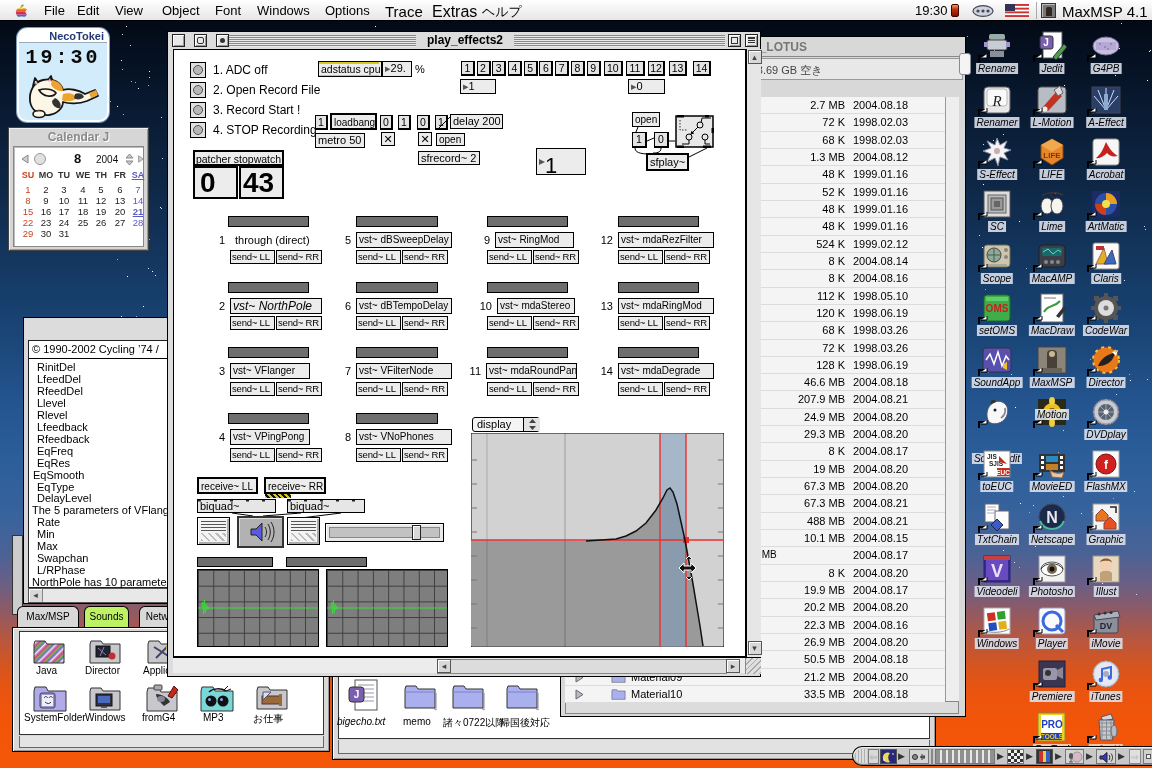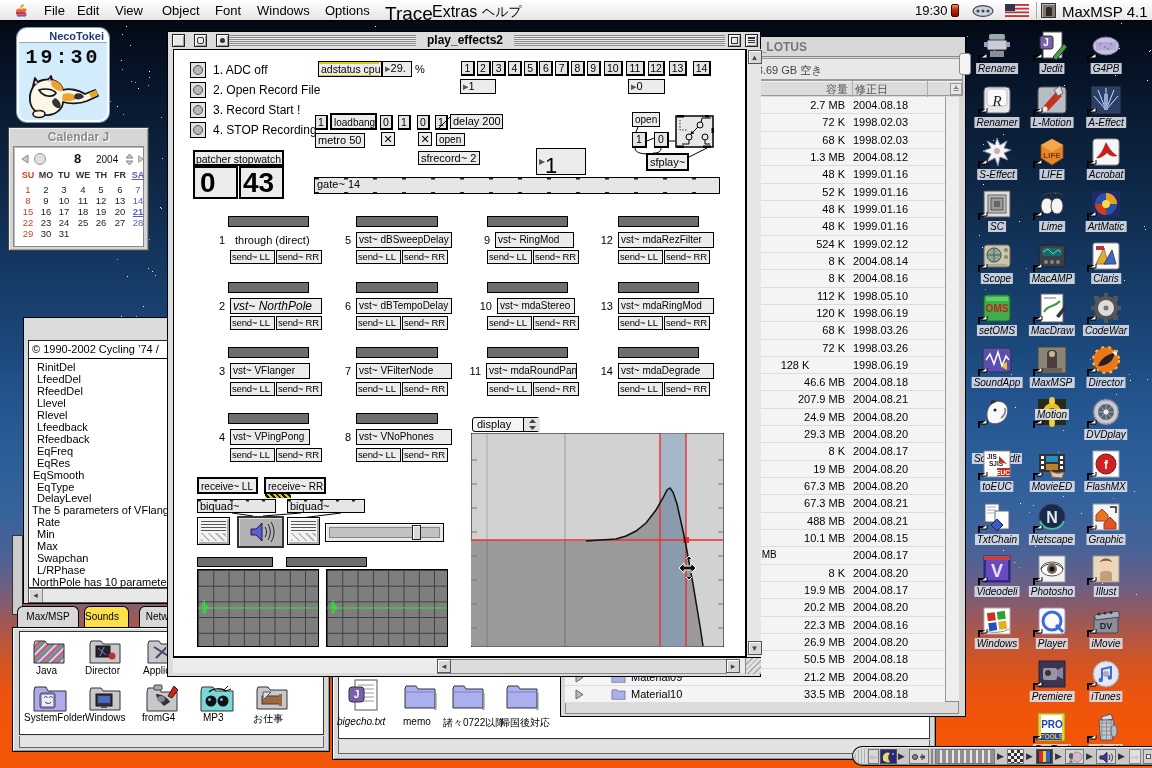--- a/index.html
+++ b/index.html
@@ -36,21 +36,21 @@
         <rect x="0" y="13.4" width="14" height="2" fill="#2a7ec5"></rect>
       </g>
     </svg>
 <div class="a" style="left:44px;top:3px;font-size:13px;color:#000">File</div>
     <div class="a" style="left:77px;top:3px;font-size:13px;color:#000">Edit</div>
     <div class="a" style="left:115px;top:3px;font-size:13px;color:#000">View</div>
     <div class="a" style="left:162px;top:3px;font-size:13px;color:#000">Object</div>
     <div class="a" style="left:215px;top:3px;font-size:13px;color:#000">Font</div>
     <div class="a" style="left:257px;top:3px;font-size:13px;color:#000">Windows</div>
     <div class="a" style="left:325px;top:3px;font-size:13px;color:#000">Options</div>
-    <div class="a" style="left:385px;top:3px;font-size:19px;color:#000">Trace</div>
+    <div class="a" style="left:385px;top:3px;font-size:15px;color:#000">Trace</div>
     <div class="a" style="left:432px;top:3px;font-size:16px;color:#000">Extras</div>
     <div class="a" style="left:482px;top:3px;font-size:13px;color:#000">ヘルプ</div>
 <div class="a" style="left:915px;top:3px;font-size:13px;color:#000">19:30</div>
 <div class="a" style="left:951px;top:4px;width:8px;height:13px;background:linear-gradient(180deg,#f0a060,#c03010 40%,#801000);border:1px solid #400;border-radius:2px"></div>
 <svg class="a" style="left:972px;top:5px" width="22" height="12" viewBox="0 0 22 12">
       <ellipse cx="11" cy="6" rx="10" ry="5.4" fill="#cdd4e0" stroke="#445" stroke-width="1.2"></ellipse>
       <circle cx="6" cy="6" r="1.6" fill="#445"></circle>
       <circle cx="11" cy="6" r="1.6" fill="#445"></circle>
       <circle cx="16" cy="6" r="1.6" fill="#445"></circle>
     </svg>
@@ -541,27 +541,20 @@
 <rect x="2" y="8" width="15" height="15" rx="3" fill="#7a5fae" stroke="#333"></rect>
 <text x="9.5" y="19" font-size="10" fill="#fff" text-anchor="middle" font-weight="bold">J</text>
   </svg>
 <div class="cm" style="left:337px;top:716px;font-size:10px;font-style:italic">bigecho.txt</div>
 <div class="cm" style="left:403px;top:716px;font-size:10px">memo</div>
 <div class="cm" style="left:443px;top:716px;font-size:10px">諸々0722以降</div>
 <div class="cm" style="left:500px;top:716px;font-size:10px">帰国後対応</div>
 <div class="a" style="left:560px;top:36px;width:406px;height:681px;background:#d8d8d8;border:1px solid #000;overflow:hidden">
 <div class="a" style="left:1px;top:1px;width:402px;height:19px;background:#d8d8d8;border-bottom:1px solid #888;color:#777;font-size:12px;font-weight:bold;text-align:center;line-height:19px">MacOS_LOTUS</div>
 <div class="a" style="left:4px;top:21px;width:398px;height:22px;background:#e8e8e8;border:1px solid #999;color:#444;font-size:11px;text-align:center;line-height:22px">21 項目、 3.69 GB 空き</div>
-<div class="a" style="left:4px;top:43px;width:398px;height:16px;background:#dcdcdc;border:1px solid #999;box-shadow:inset 1px 1px 0 #f4f4f4">
- <div class="a" style="left:286px;top:0;width:1px;height:16px;background:#aaa"></div>
- <div class="a" style="left:238px;top:1px;width:44px;text-align:right;font-size:11px;color:#555">容量</div>
- <div class="a" style="left:289px;top:1px;font-size:11px;color:#555">修正日</div>
- <div class="a" style="left:361px;top:0;width:1px;height:16px;background:#aaa"></div>
- <div class="a" style="left:384px;top:2px;width:12px;height:12px;border:1px solid #999;background:#e8e8e8;font-size:8px;line-height:11px;text-align:center;color:#666">≜</div>
-</div>
 <div class="a" style="left:384px;top:60px;width:14px;height:607px;background:#eee;border-left:1px solid #999"></div>
 <div class="a" style="left:4px;top:664px;width:394px;height:13px;background:#dcdcdc;border:1px solid #888"></div>
 <div class="a" style="left:4px;top:60.0px;width:380px;height:17.32px;background:#f4f4f4;border-bottom:1px solid #dcdcdc">
       <div class="a" style="left:180px;top:2px;width:100px;text-align:right;font-size:11px;color:#000">2.7 MB</div>
       <div class="a" style="left:288px;top:2px;font-size:11px;color:#000">2004.08.18</div>
     </div>
 <div class="a" style="left:4px;top:77.3px;width:380px;height:17.32px;background:#f4f4f4;border-bottom:1px solid #dcdcdc">
       <div class="a" style="left:180px;top:2px;width:100px;text-align:right;font-size:11px;color:#000">72 K</div>
       <div class="a" style="left:288px;top:2px;font-size:11px;color:#000">1998.02.03</div>
     </div>
@@ -611,21 +604,21 @@
     </div>
 <div class="a" style="left:4px;top:285.2px;width:380px;height:17.32px;background:#f4f4f4;border-bottom:1px solid #dcdcdc">
       <div class="a" style="left:180px;top:2px;width:100px;text-align:right;font-size:11px;color:#000">68 K</div>
       <div class="a" style="left:288px;top:2px;font-size:11px;color:#000">1998.03.26</div>
     </div>
 <div class="a" style="left:4px;top:302.5px;width:380px;height:17.32px;background:#f4f4f4;border-bottom:1px solid #dcdcdc">
       <div class="a" style="left:180px;top:2px;width:100px;text-align:right;font-size:11px;color:#000">72 K</div>
       <div class="a" style="left:288px;top:2px;font-size:11px;color:#000">1998.03.26</div>
     </div>
 <div class="a" style="left:4px;top:319.8px;width:380px;height:17.32px;background:#f4f4f4;border-bottom:1px solid #dcdcdc">
-      <div class="a" style="left:180px;top:2px;width:100px;text-align:center;font-size:11px;color:#000">128 K</div>
+      <div class="a" style="left:180px;top:2px;width:100px;text-align:right;font-size:11px;color:#000">128 K</div>
       <div class="a" style="left:288px;top:2px;font-size:11px;color:#000">1998.06.19</div>
     </div>
 <div class="a" style="left:4px;top:337.1px;width:380px;height:17.32px;background:#f4f4f4;border-bottom:1px solid #dcdcdc">
       <div class="a" style="left:180px;top:2px;width:100px;text-align:right;font-size:11px;color:#000">46.6 MB</div>
       <div class="a" style="left:288px;top:2px;font-size:11px;color:#000">2004.08.18</div>
     </div>
 <div class="a" style="left:4px;top:354.4px;width:380px;height:17.32px;background:#f4f4f4;border-bottom:1px solid #dcdcdc">
       <div class="a" style="left:180px;top:2px;width:100px;text-align:right;font-size:11px;color:#000">207.9 MB</div>
       <div class="a" style="left:288px;top:2px;font-size:11px;color:#000">2004.08.21</div>
     </div>
@@ -777,21 +770,21 @@
       <div class="a" style="left:8px;top:211.2px;font-size:11px;line-height:12px;color:#000;white-space:nowrap">Swapchan</div>
       <div class="a" style="left:8px;top:223.1px;font-size:11px;line-height:12px;color:#000;white-space:nowrap">L/RPhase</div>
       <div class="a" style="left:3px;top:235.1px;font-size:11px;line-height:12px;color:#000;white-space:nowrap">NorthPole has 10 parameters</div>
     </div>
 <div class="a" style="left:4px;top:270px;width:146px;height:15px;background:#e8e8e8;border:1px solid #555">
 <div class="arr" style="left:0;top:0;width:14px;height:13px;border:none;border-right:1px solid #888">◂</div>
 </div>
 </div>
 <div class="a" style="left:12px;top:535px;width:11px;height:80px;background:#ccc;border:1px solid #333"></div>
 <div class="a" style="left:17px;top:606px;width:62px;height:22px;background:#d8d8d8;border:1px solid #000;border-bottom:none;border-radius:6px 6px 0 0;font-size:10px;text-align:center;line-height:20px;color:#000">Max/MSP</div>
-<div class="a" style="left:84px;top:606px;width:45px;height:22px;background:#fde047;border:1px solid #000;border-bottom:none;border-radius:6px 6px 0 0;font-size:10px;text-align:left;line-height:20px;color:#000">Sounds</div>
+<div class="a" style="left:84px;top:606px;width:45px;height:22px;background:#bef264;border:1px solid #000;border-bottom:none;border-radius:6px 6px 0 0;font-size:10px;text-align:center;line-height:20px;color:#000">Sounds</div>
 <div class="a" style="left:139px;top:606px;width:42px;height:22px;background:#d8d8d8;border:1px solid #000;border-bottom:none;border-radius:6px 6px 0 0;font-size:10px;text-align:center;line-height:20px;color:#000">Netwo</div>
 <div class="a" style="left:12px;top:627px;width:318px;height:125px;background:#d8d8d8;border:1px solid #000;box-shadow:inset 1px 1px 0 #fff,inset -1px -1px 0 #999">
 <div class="a" style="left:6px;top:3px;width:305px;height:104px;background:#fff;border:1px solid #333"></div>
 <div class="a" style="left:6px;top:108px;width:305px;height:12px;background:#e4e4e4;border:1px solid #666;border-top:none"></div>
 </div>
 <svg class="a" style="left:32px;top:638px" width="34" height="28" viewBox="0 0 34 28">
 <defs>
       <pattern id="rb" width="8" height="8" patternTransform="rotate(45)" patternUnits="userSpaceOnUse">
 <rect width="8" height="8" fill="#f0e89a"></rect>
         <rect width="1.6" height="8" fill="#d05050"></rect>
@@ -917,21 +910,20 @@
 <div class="nb" style="left:206px;top:65px;width:13px;height:15px;">0</div>
 <div class="nb" style="left:224px;top:65px;width:13px;height:15px;">1</div>
 <div class="bx" style="left:207px;top:82px;width:14px;height:14px;font-size:11px;line-height:12px;text-align:center;padding-left:0;">✕</div>
 <div class="nb" style="left:243px;top:65px;width:13px;height:15px;">0</div>
 <div class="nb" style="left:261px;top:65px;width:13px;height:15px;">1</div>
 <div class="bx" style="left:244px;top:82px;width:14px;height:14px;font-size:11px;line-height:12px;text-align:center;padding-left:0;">✕</div>
 <div class="bx" style="left:262px;top:83px;width:29px;height:13px;font-size:10px;line-height:11px;">open</div>
 <div class="bx" style="left:276px;top:64px;width:53px;height:15px;">delay 200</div>
 <div class="bx" style="left:244px;top:101px;width:62px;height:14px;">sfrecord~ 2</div>
 <div class="bx" style="left:362px;top:98px;width:50px;height:27px;line-height:25px;"><span style="color:#555;font-size:12px;vertical-align:8px">▸</span><span style="font-size:22px">1</span></div>
-<div class="bx" style="left:140px;top:127px;width:406px;height:17px;background:repeating-linear-gradient(90deg,#222 0,#222 4px,#e6e6e6 4px,#e6e6e6 29px) top/100% 1.5px no-repeat,repeating-linear-gradient(90deg,#222 0,#222 4px,#e6e6e6 4px,#e6e6e6 29px) bottom/100% 1.5px no-repeat,#e6e6e6;">gate~ 14</div>
 <div class="bx" style="left:458px;top:62px;width:28px;height:15px;font-size:10px;line-height:13px;">open</div>
 <div class="nb" style="left:458px;top:82px;width:15px;height:16px;">1</div>
 <div class="nb" style="left:480px;top:82px;width:15px;height:16px;">0</div>
 <svg class="a" style="left:501px;top:65px" width="39" height="33" viewBox="0 0 39 33">
 <rect x="1" y="1" width="37" height="31" fill="#e8e8e8" stroke="#000" stroke-width="1.5"></rect>
 <path d="M5 5 V15 H13" fill="none" stroke="#333" stroke-dasharray="1.5 1.5"></path>
 <path d="M36 3 H27 L26 8" fill="none" stroke="#000"></path>
 <circle cx="25" cy="10" r="3" fill="#e8e8e8" stroke="#000"></circle>
 <path d="M23 12 L16 19 M16 19 L19 18 M16 19 L17 16" stroke="#000" fill="none"></path>
 <circle cx="14" cy="22" r="3" fill="#e8e8e8" stroke="#000"></circle>

